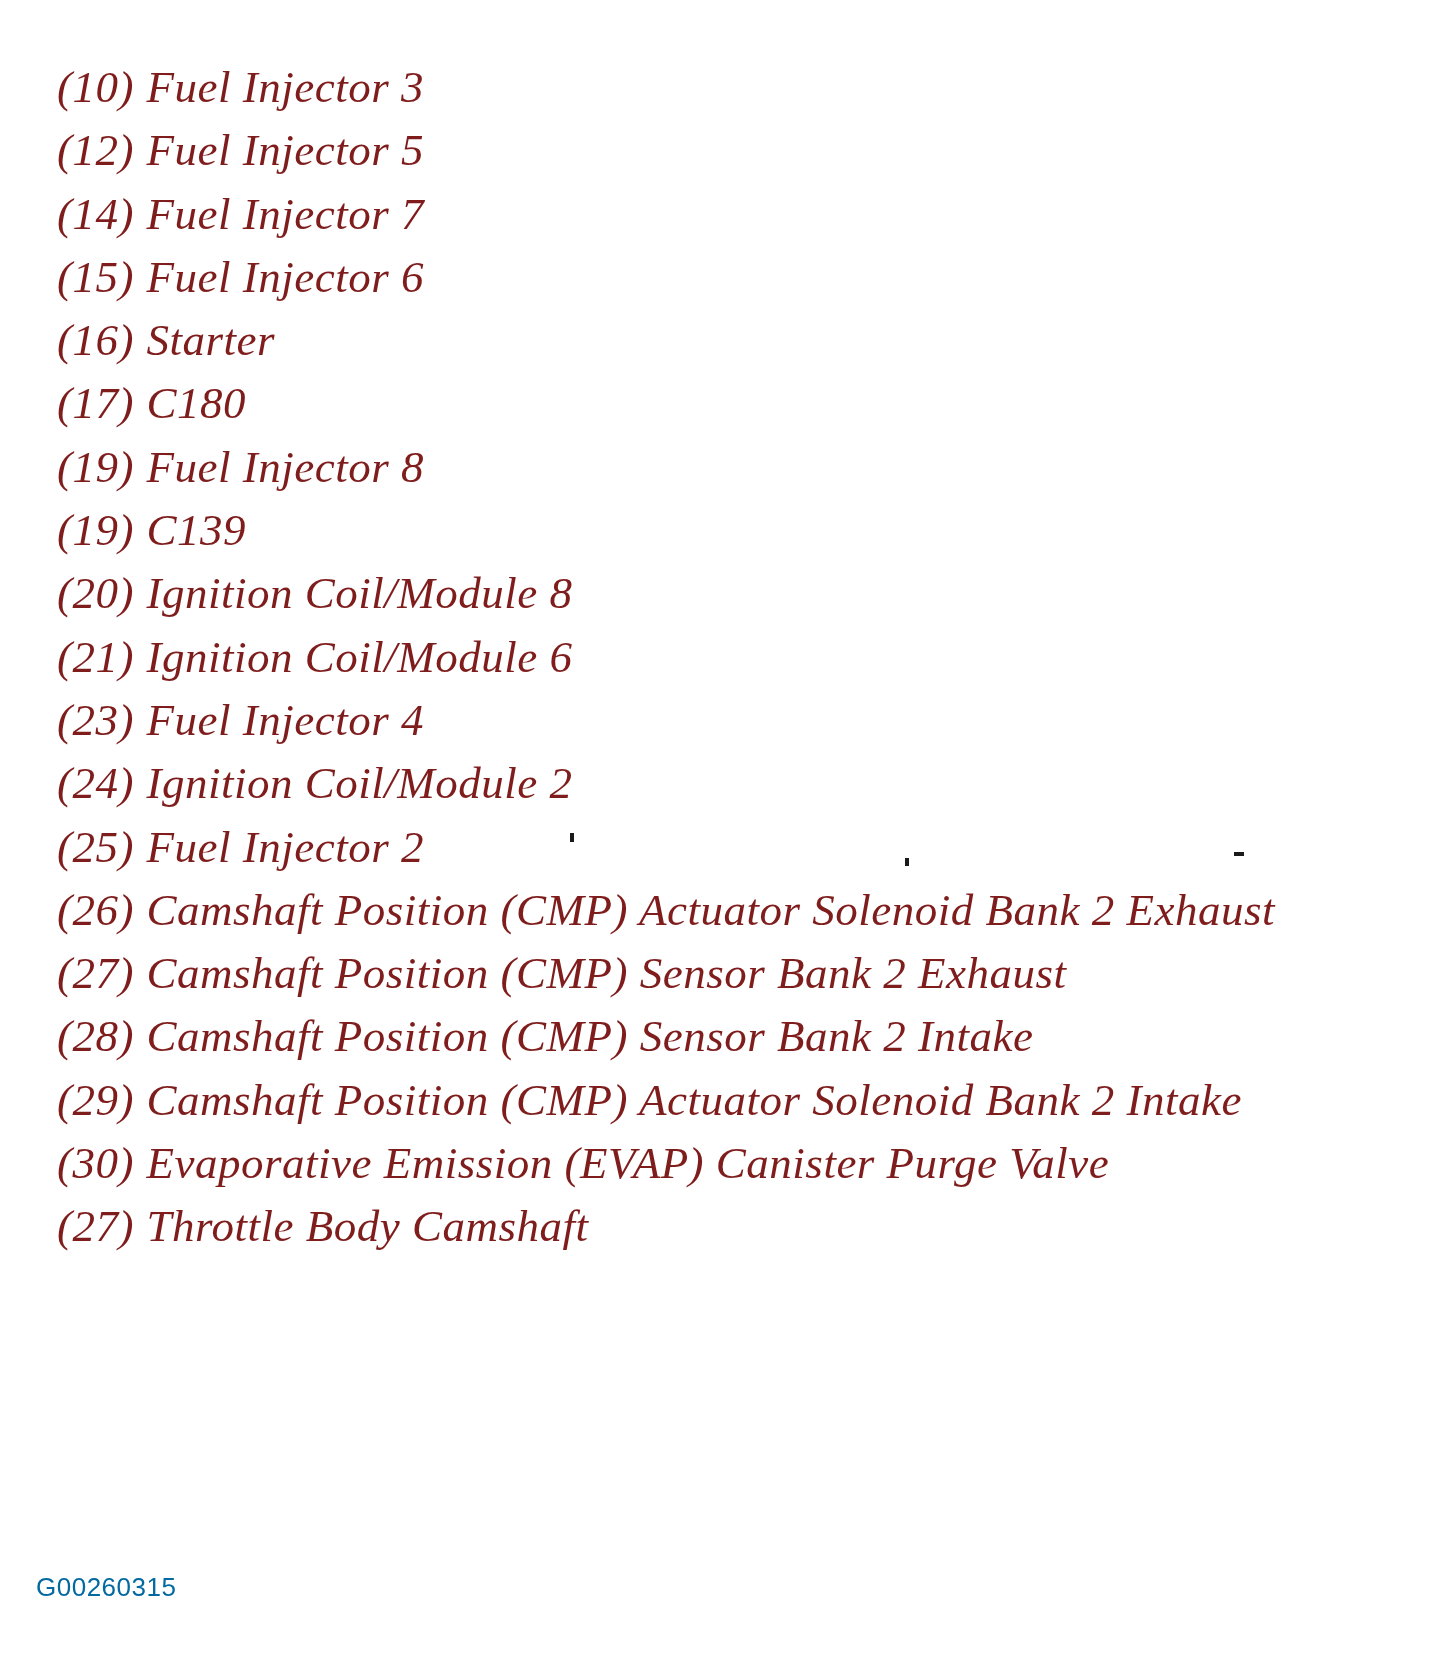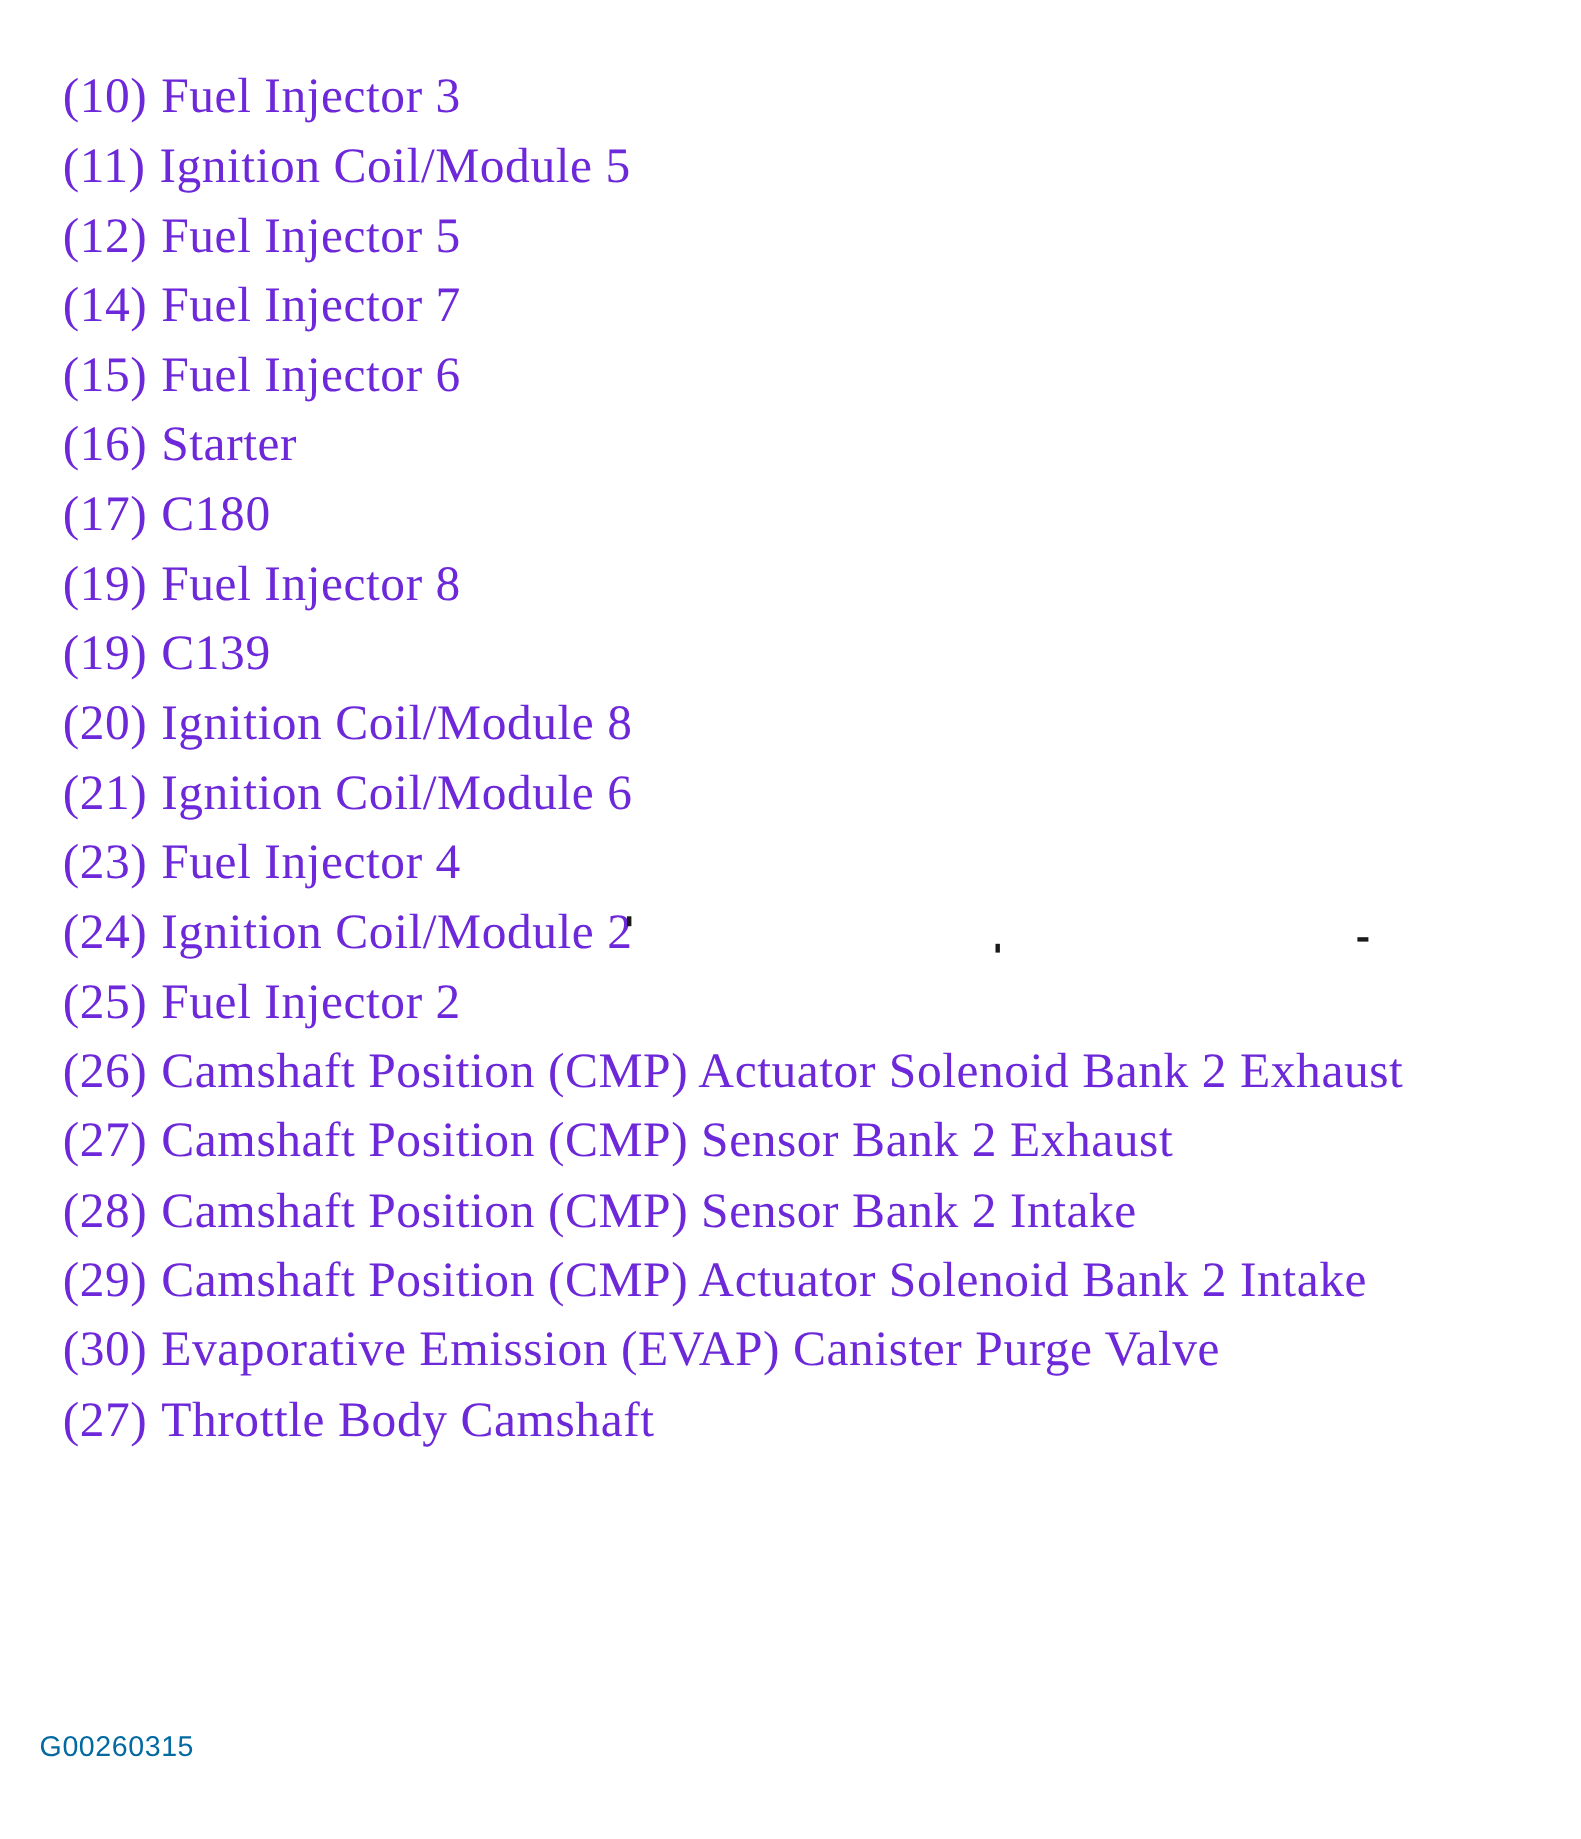--- a/index.html
+++ b/index.html
@@ -45,26 +45,23 @@
   }
   .speck-1 { left: 570px; top: 833px; width: 4px;  height: 9px; }
   .speck-2 { left: 905px; top: 858px; width: 4px;  height: 8px; }
   .speck-3 { left: 1234px; top: 852px; width: 10px; height: 4px; }
 </style>
 </head>
 <body>
 
 <div class="page" style="background: rgb(255, 255, 255);">
 
-  <div class="component-list" style="color: #6d28d9;">
+  <div class="component-list" style="color: #7f1d1d; font-style: italic;">
       <div class="list-item">
       <span class="item-number">(10)</span><span class="item-label">Fuel Injector 3</span>
-    </div>
-      <div class="list-item">
-      <span class="item-number">(11)</span><span class="item-label">Ignition Coil/Module 5</span>
     </div>
       <div class="list-item">
       <span class="item-number">(12)</span><span class="item-label">Fuel Injector 5</span>
     </div>
       <div class="list-item">
       <span class="item-number">(14)</span><span class="item-label">Fuel Injector 7</span>
     </div>
       <div class="list-item">
       <span class="item-number">(15)</span><span class="item-label">Fuel Injector 6</span>
     </div>

